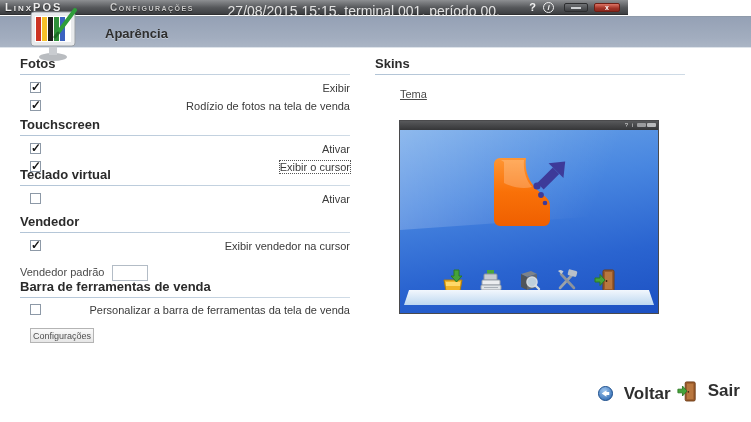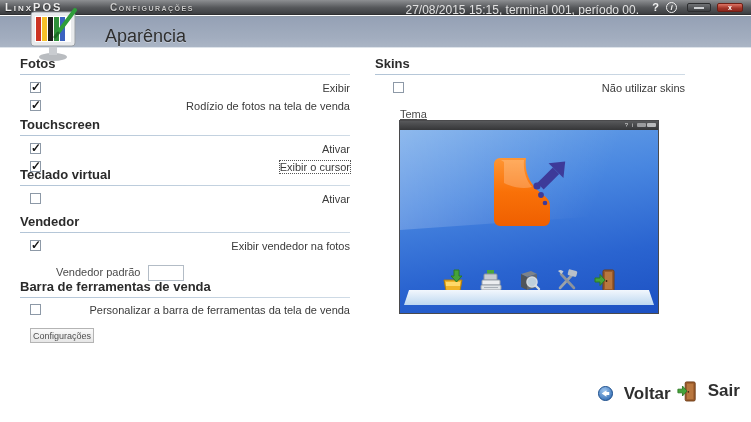--- a/index.html
+++ b/index.html
@@ -1,62 +1,62 @@
 <!DOCTYPE html>
 <html><head>
 <meta charset="utf-8">
 <style>
   * { margin:0; padding:0; box-sizing:border-box; }
   html,body { width:751px; height:422px; overflow:hidden; background:#fff;
               font-family:"Liberation Sans", sans-serif; }
   .screen { position:relative; width:751px; height:422px; background:#fff; }
 
   
-  .topbar { position:absolute; left:0; top:0; width:751px; height:15px;
+  .topbar { position:absolute; left:0; top:0; width:628px; height:15px;
             background:linear-gradient(#8d8f92, #55575a 55%, #3c3e41);
             border-bottom:1px solid #2e2f31; }
   .logo { position:absolute; left:5px; top:1px; font-size:11px; font-weight:bold;
           letter-spacing:2px; color:#ededed; font-variant:small-caps;
           text-shadow:0 1px 1px #1c1c1c; }
   .topbar-title { position:absolute; left:110px; top:2px; font-size:10px; font-weight:bold;
           letter-spacing:1.5px; color:#c9c9c9; font-variant:small-caps;
           text-shadow:0 1px 1px #232323; }
-  .topbar-status { position:absolute; right:112px; top:3px; font-size:12px; color:#e2e2e2; }
+  .topbar-status { position:absolute; right:128px; top:3px; font-size:14px; color:#e2e2e2; }
   .tb-help { position:absolute; right:92px; top:1px; font-size:11px; font-weight:bold; color:#f2f2f2; cursor:default;}
   .tb-info { position:absolute; right:74px; top:2px; width:11px; height:11px; border:1px solid #f0f0f0;
              border-radius:50%; color:#f0f0f0; font-size:8px; font-weight:bold; text-align:center; line-height:10px; font-style:italic;}
   .tb-min { position:absolute; right:40px; top:3px; width:24px; height:9px; border-radius:2px;
             background:linear-gradient(#707275,#3c3e41); border:1px solid #2c2d2f; }
   .tb-min::after { content:""; position:absolute; left:6px; top:3px; width:10px; height:2px; background:#cfd1d4; }
   .tb-close { position:absolute; right:8px; top:3px; width:26px; height:9px; border-radius:2px;
             background:linear-gradient(#dd7465,#a23327 60%,#8d271c); border:1px solid #6f1e14;
             color:#fff; font-size:7px; font-weight:bold; text-align:center; line-height:8px; }
 
   
   .band { position:absolute; left:0; top:16px; width:751px; height:32px;
           background:linear-gradient(#95a1b5,#a2adbf 70%,#aab5c5);
           border-top:1px solid #7e89999a; border-bottom:1px solid #dde3ea; }
-  .page-title { position:absolute; left:105px; top:26px; font-size:18px; font-weight:normal;
+  .page-title { position:absolute; left:105px; top:26px; font-size:13px; font-weight:bold;
           color:#2e2e2e; text-shadow:0 1px 0 #ffffff55; }
   .app-icon { position:absolute; left:27px; top:8px; width:54px; height:54px; z-index:5; }
 
   
   .sec { position:absolute; width:330px; }
   .sec-title { font-size:13px; font-weight:bold; color:#2b2b2b; }
   .sec-line { height:1px; margin-top:3px; background:linear-gradient(to right,#b2c4d6,#cfdbe6); }
   .rows { margin-left:10px; margin-top:7px; }
   .chk-row { position:relative; padding-left:16px; font-size:11px; color:#3a3a3a;
              height:13px; line-height:13px; margin-bottom:5px; cursor:default;text-align:right; }
   .cb { position:absolute; left:0; top:0; width:11px; height:11px; background:#fff;
         border:1px solid #8d99a7; }
   .cb.on::after { content:"✓"; position:absolute; left:0px; top:-2px; font-size:12px;
         font-weight:bold; color:#141414; line-height:12px; }
   .focus-rect { outline:1px dotted #555;margin-top:20px; }
 
-  .field-row { margin-left:36px; margin-top:12px; font-size:11px; color:#4a4a4a; }
+  .field-row { margin-top:12px; font-size:11px; color:#4a4a4a; }
   .field-row input { width:36px; height:16px; border:1px solid #b3bcc6; background:#fff;
         font-size:11px; padding:0 2px; vertical-align:middle; margin-left:8px; }
   .btn { display:inline-block; margin-left:10px; margin-top:6px; width:64px; height:15px;
          background:linear-gradient(#fafafa,#e6e6e6); border:1px solid #b4b4b4;
          font-size:9px; color:#4f4f4f; text-align:center; line-height:14px; }
 
   
   .tema-row { margin-left:25px; margin-top:13px; font-size:11px; color:#4a4a4a; }
   .tema-label { display:inline-block; width:38px;text-decoration:underline; }
   .combo { display:inline-block; position:relative; width:143px; height:17px; background:#fff;
@@ -165,21 +165,21 @@
       </div>
     </div>
   </div>
 
   <div class="sec" style="left:20px; top:214px;">
     <div class="sec-title">Vendedor</div>
     <div class="sec-line"></div>
     <div class="rows">
       <div class="chk-row">
         <span class="cb on"></span>
-        <span>Exibir vendedor na fotos</span>
+        <span>Exibir vendedor na cursor</span>
       </div>
     </div>
     <div class="field-row">
       <span>Vendedor padrão</span><input type="text" value="" style="">
     </div>
   </div>
 
   <div class="sec" style="left:20px; top:279px;">
     <div class="sec-title">Barra de ferramentas de venda</div>
     <div class="sec-line"></div>
@@ -188,26 +188,20 @@
         <span class="cb"></span>
         <span>Personalizar a barra de ferramentas da tela de venda</span>
       </div>
     </div>
     <div class="btn">Configurações</div>
   </div>
 
   <div class="sec" style="left:375px; top:56px; width:310px;">
     <div class="sec-title">Skins</div>
     <div class="sec-line"></div>
-    <div class="rows" style="margin-left:18px;">
-      <div class="chk-row">
-        <span class="cb"></span>
-        <span>Não utilizar skins</span>
-      </div>
-    </div>
     <div class="tema-row">
       <span class="tema-label">Tema</span>
     </div>
   </div>
 
   <div class="preview">
     <div class="pv-titlebar">
       <span class="pv-ticons">? i</span>
       <span class="pv-btn min"></span>
       <span class="pv-btn cls"></span>

